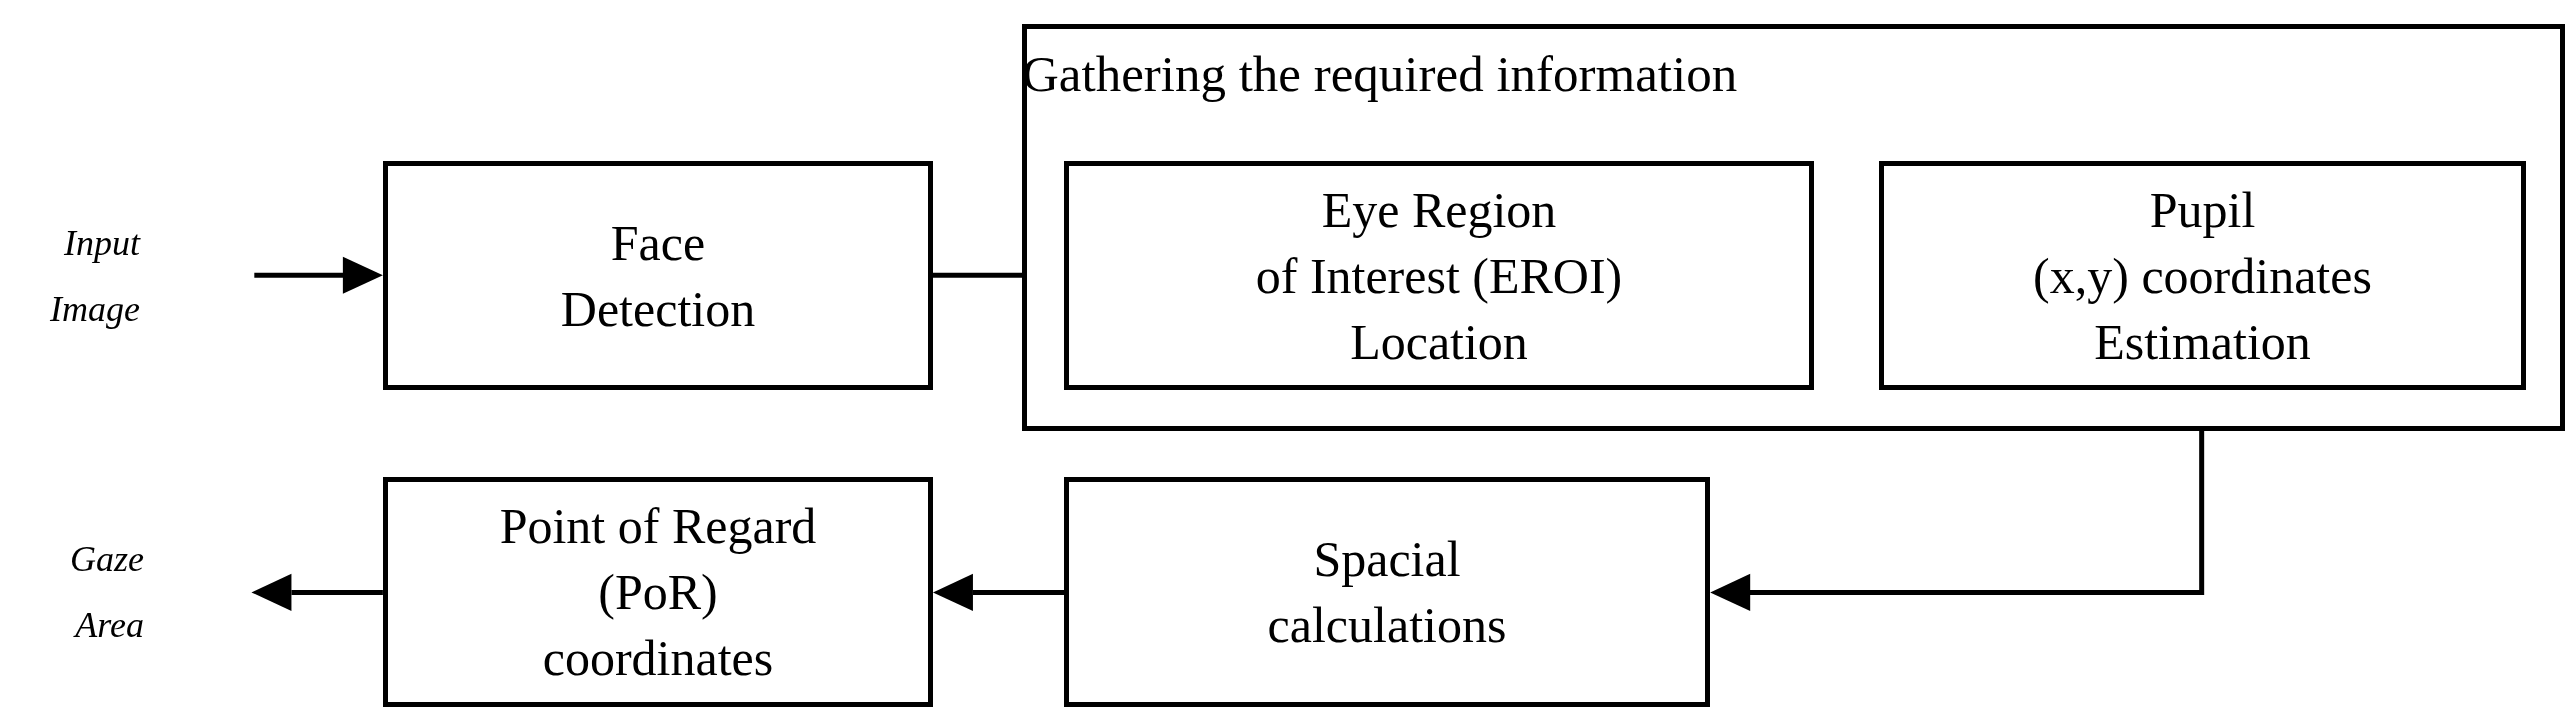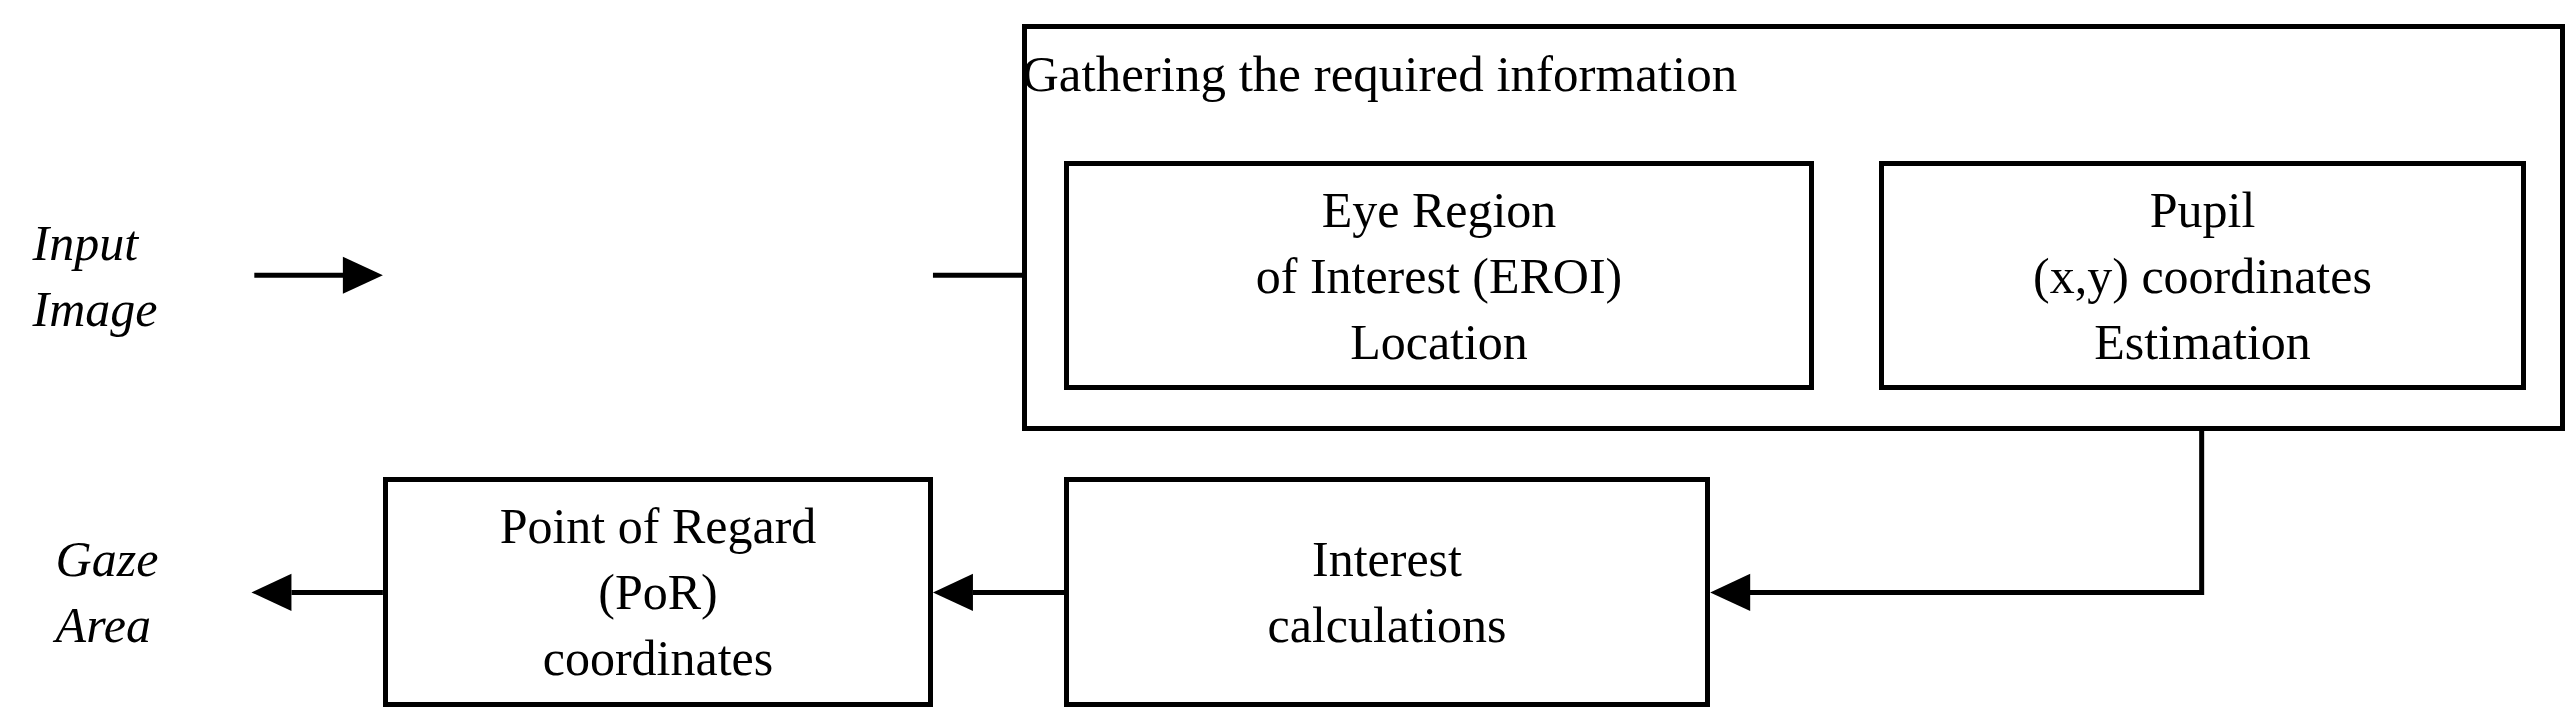--- a/index.html
+++ b/index.html
@@ -53,23 +53,23 @@
     font-size: 51px;
     line-height: 66px;
     white-space: pre-line;
   }
   .side-label {
     position: absolute;
     display: flex;
     align-items: center;
     justify-content: center;
     font-style: italic;
-    font-size: 50px;
+    font-size: 36px;
     line-height: 66px;
-    text-align: left;
+    text-align: right;
     white-space: pre-line;
   }
   #input-label { left: 18px; top: 161px; width: 154px; height: 229px; }
   #gaze-label  { left: 30px; top: 477px; width: 154px; height: 230px; }
 
   #face-box    { left: 383px;  top: 161px; width: 550px; height: 229px; }
   #group-box   { left: 1022px; top: 23.6px;  width: 1543px; height: 407px; }
   #eroi-box    { left: 1064px; top: 161px; width: 750px; height: 229px; }
   #pupil-box   { left: 1879px; top: 161px; width: 647px; height: 229px; }
   #spacial-box { left: 1064px; top: 477px; width: 646px; height: 230px; }
@@ -115,35 +115,39 @@
 
   <div id="group-box" class="group-box"></div>
   <div class="group-title">Gathering the required information</div>
 
   <div id="input-label" class="side-label">Input
 Image</div>
 
   <div id="gaze-label" class="side-label">Gaze
 Area</div>
 
+  <div id="face-box" class="box">
+    <span class="box-label">Face
+Detection</span>
+  </div>
 
   <div id="eroi-box" class="box">
     <span class="box-label">Eye Region
 of Interest (EROI)
 Location</span>
   </div>
 
   <div id="pupil-box" class="box">
     <span class="box-label">Pupil
 (x,y) coordinates
 Estimation</span>
   </div>
 
   <div id="spacial-box" class="box">
-    <span class="box-label">Interest
+    <span class="box-label">Spacial
 calculations</span>
   </div>
 
   <div id="por-box" class="box">
     <span class="box-label">Point of Regard
 (PoR)
 coordinates</span>
   </div>
 
 </div>

